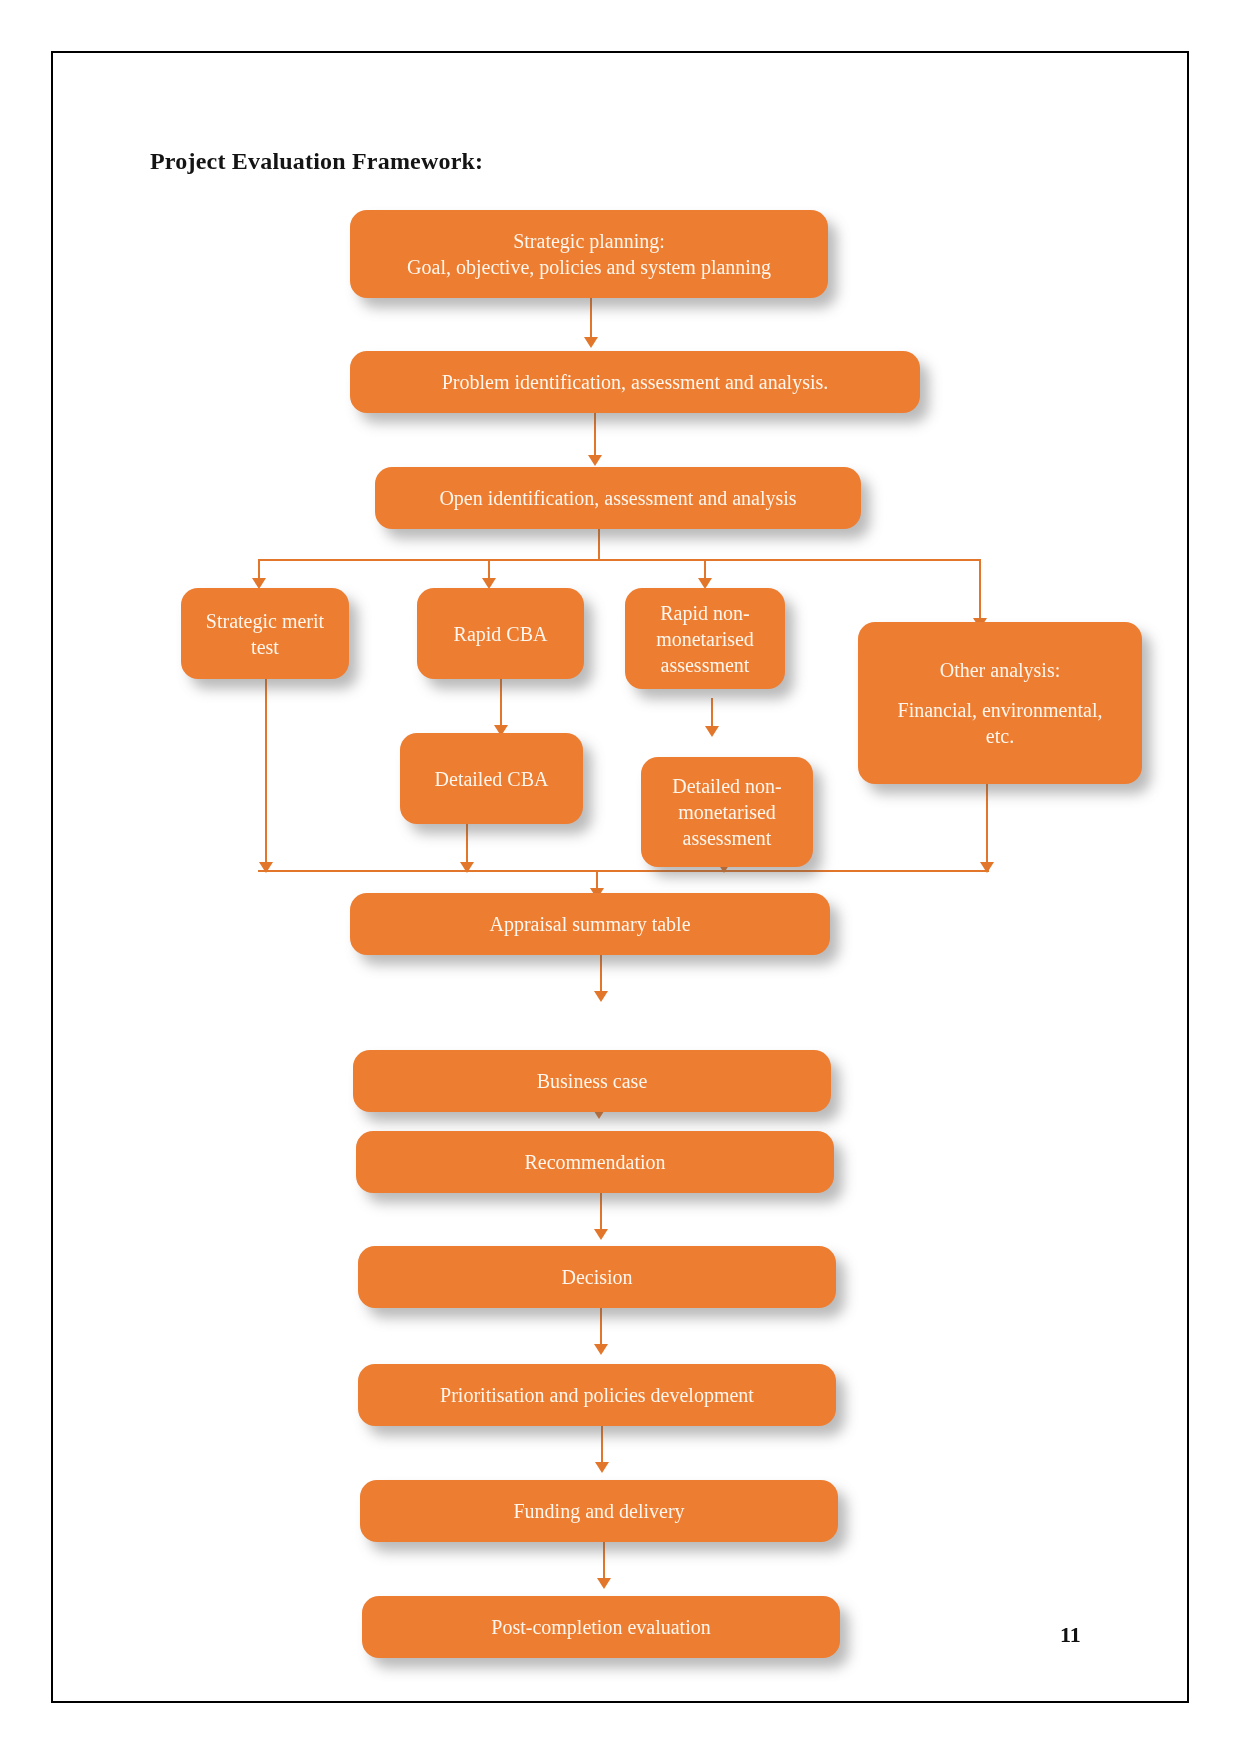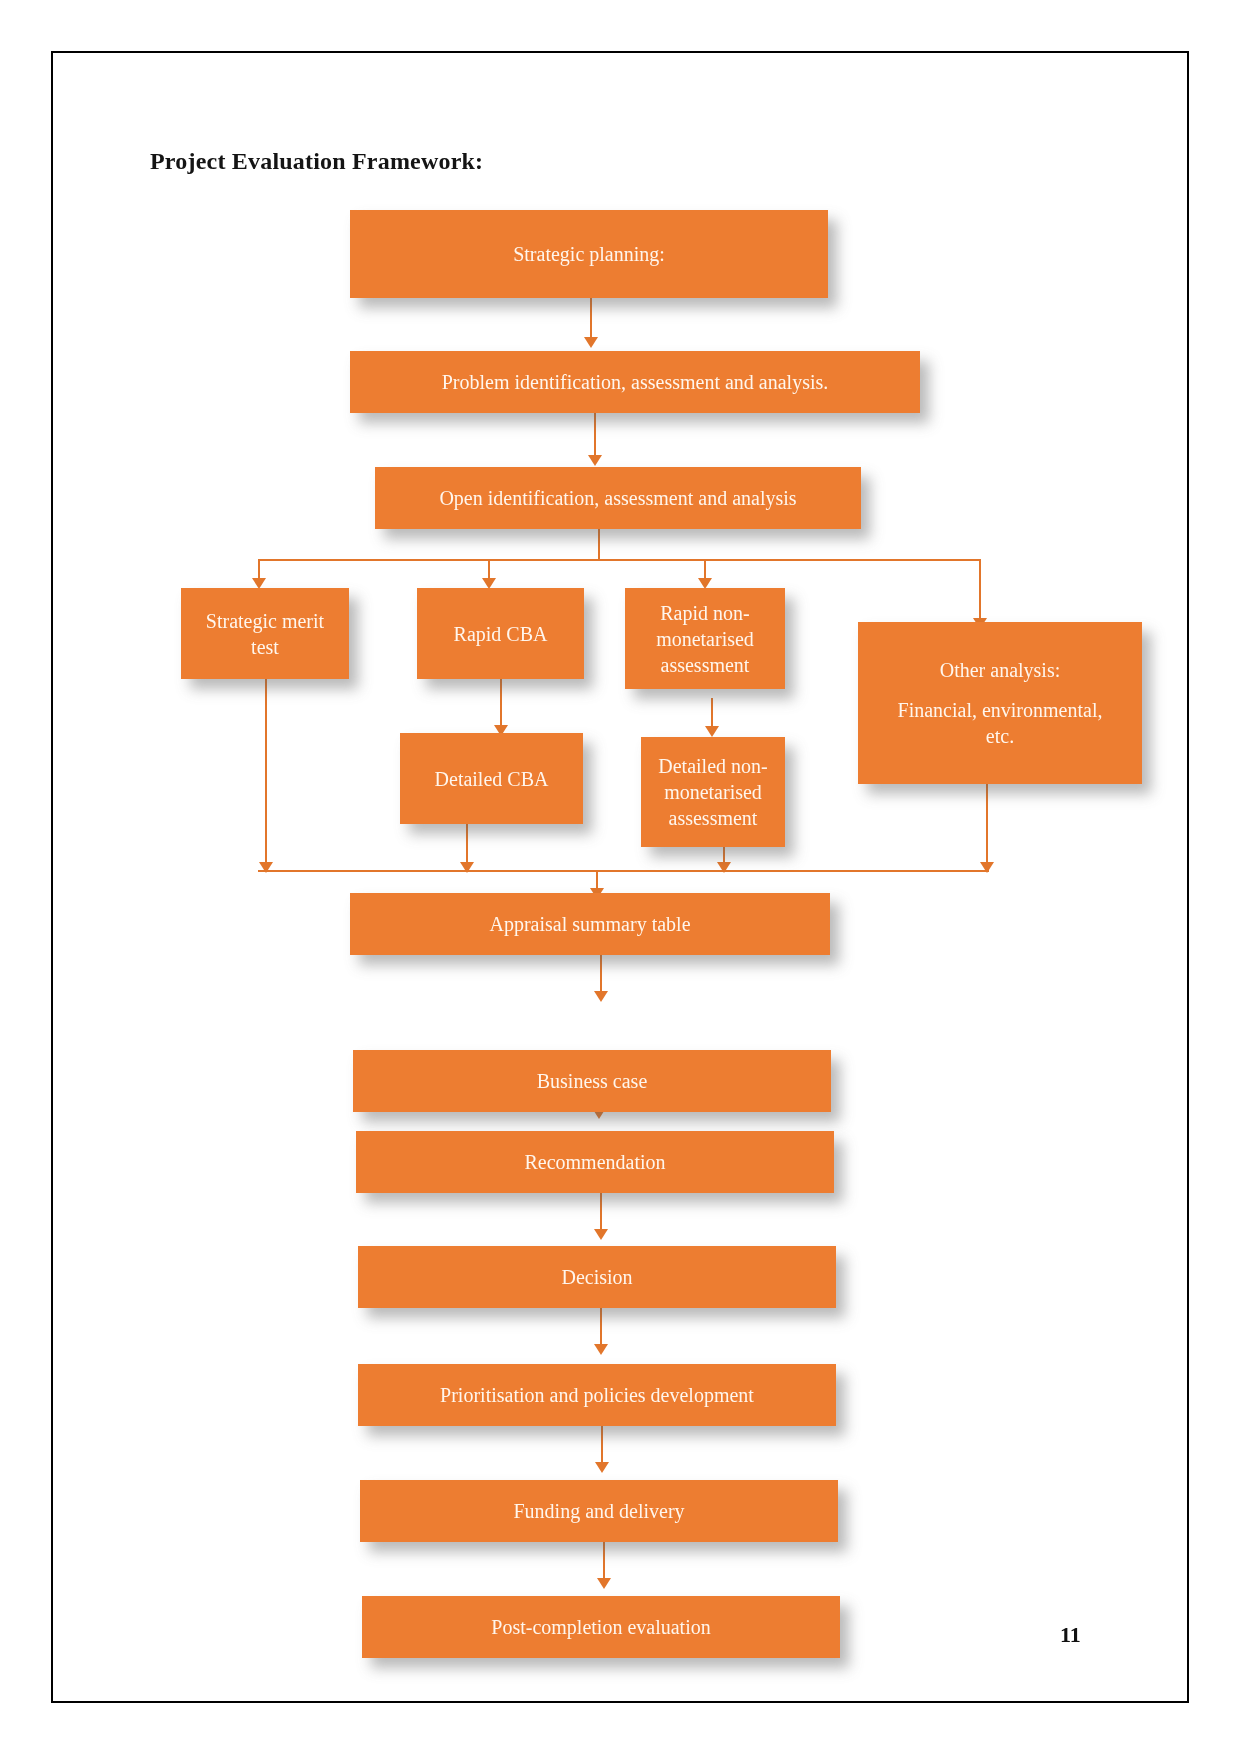--- a/index.html
+++ b/index.html
@@ -50,20 +50,21 @@
     font-size: 20px;
     line-height: 1.30;
     display: flex;
     align-items: center;
     justify-content: center;
     text-align: center;
     box-sizing: border-box;
     padding: 2px 8px;
     box-shadow: 9px 10px 13px rgba(90,90,90,0.42);
     z-index: 3;
+    border-radius: 17px;
   }
   .box .lines { width: 100%; }
   .box .ln { display: block; }
   .box .gap { display: block; height: 14px; }
 
   
   .vline {
     position: absolute;
     width: 2px;
     background: #E2762B;
@@ -97,20 +98,21 @@
 <body>
 
 <div id="page">
   <div id="page-border"></div>
 
   <div id="heading">Project Evaluation Framework:</div>
 
   <div class="box" style="left:350px; top:210px; width:478px; height:88px;">
     <span class="lines">
       <span class="ln">Strategic planning:</span>
+      <span class="ln">Goal, objective, policies and system planning</span>
     </span>
   </div>
   <div class="vline" style="left:590px; top:298px; height:42px;"></div>
   <div class="arrowhead" style="left:584px; top:337px;"></div>
 
   <div class="box" style="left:350px; top:351px; width:570px; height:62px;">
     <span class="lines">
       <span class="ln">Problem identification, assessment and analysis.</span>
     </span>
   </div>
@@ -173,21 +175,21 @@
 
   <div class="vline" style="left:711px; top:698px; height:31px;"></div>
   <div class="arrowhead" style="left:705px; top:726px;"></div>
 
   <div class="box" style="left:400px; top:733px; width:183px; height:91px;">
     <span class="lines">
       <span class="ln">Detailed CBA</span>
     </span>
   </div>
 
-  <div class="box" style="left:641px; top:737px; width:144px; height:110px;">
+  <div class="box" style="left:641px; top:757px; width:172px; height:110px;">
     <span class="lines">
       <span class="ln">Detailed non-</span>
       <span class="ln">monetarised</span>
       <span class="ln">assessment</span>
     </span>
   </div>
 
   <div class="vline" style="left:265px; top:679px; height:186px;"></div>
   <div class="arrowhead" style="left:259px; top:862px;"></div>
 

